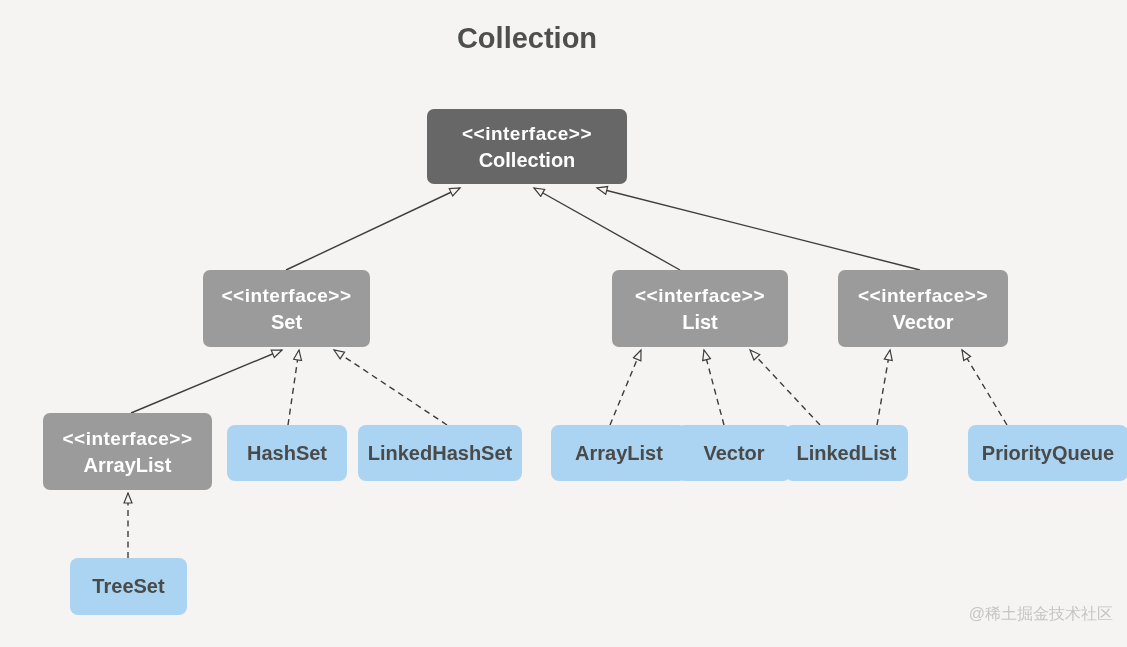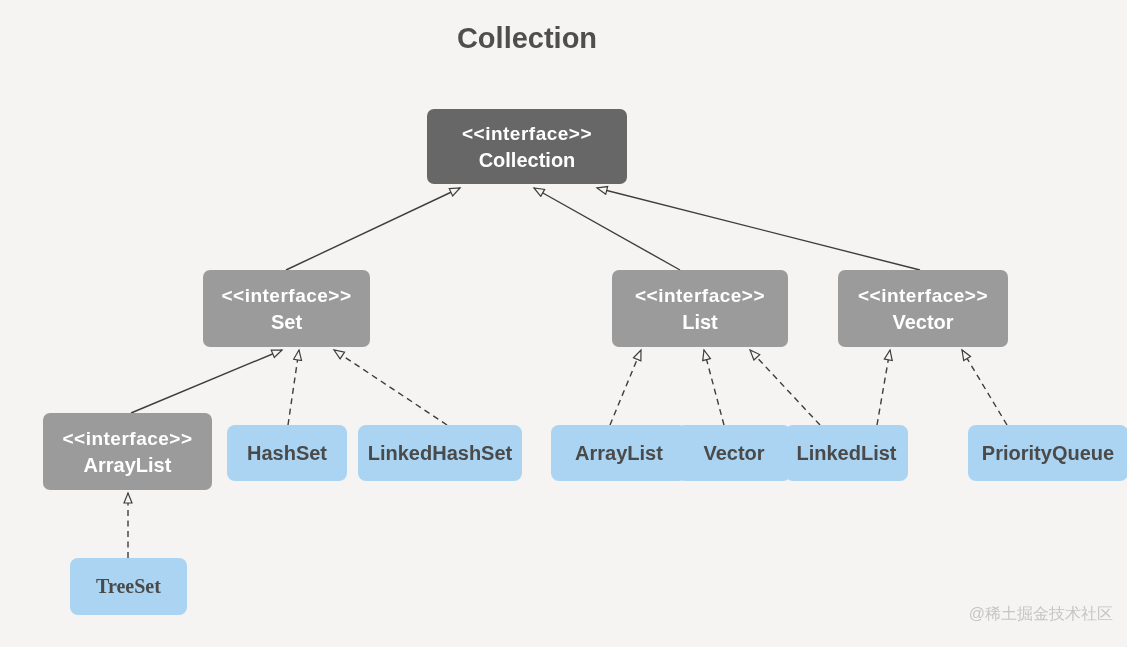--- a/index.html
+++ b/index.html
@@ -152,19 +152,19 @@
   </div>
 
   <div class="node clazz" style="left:785px; top:425px; width:123px; height:56px;">
     <div class="clazz-name">LinkedList</div>
   </div>
 
   <div class="node clazz" style="left:925px; top:425px; width:160px; height:56px;margin-left:43px;">
     <div class="clazz-name">PriorityQueue</div>
   </div>
 
-  <div class="node clazz" style="left:70px; top:558px; width:117px; height:57px;font-family:Liberation Serif, serif;">
+  <div class="node clazz" style="left:70px; top:558px; width:117px; height:57px;">
     <div class="clazz-name">TreeSet</div>
   </div>
 
   <div id="watermark">@稀土掘金技术社区</div>
 
 </div>
 
 </body></html>

